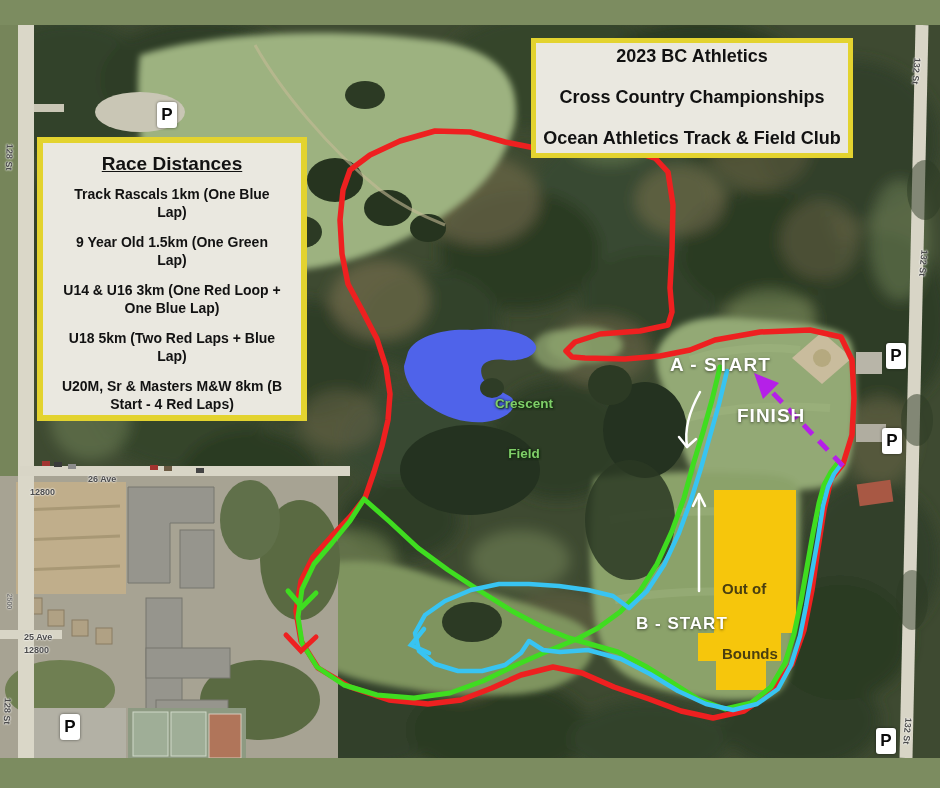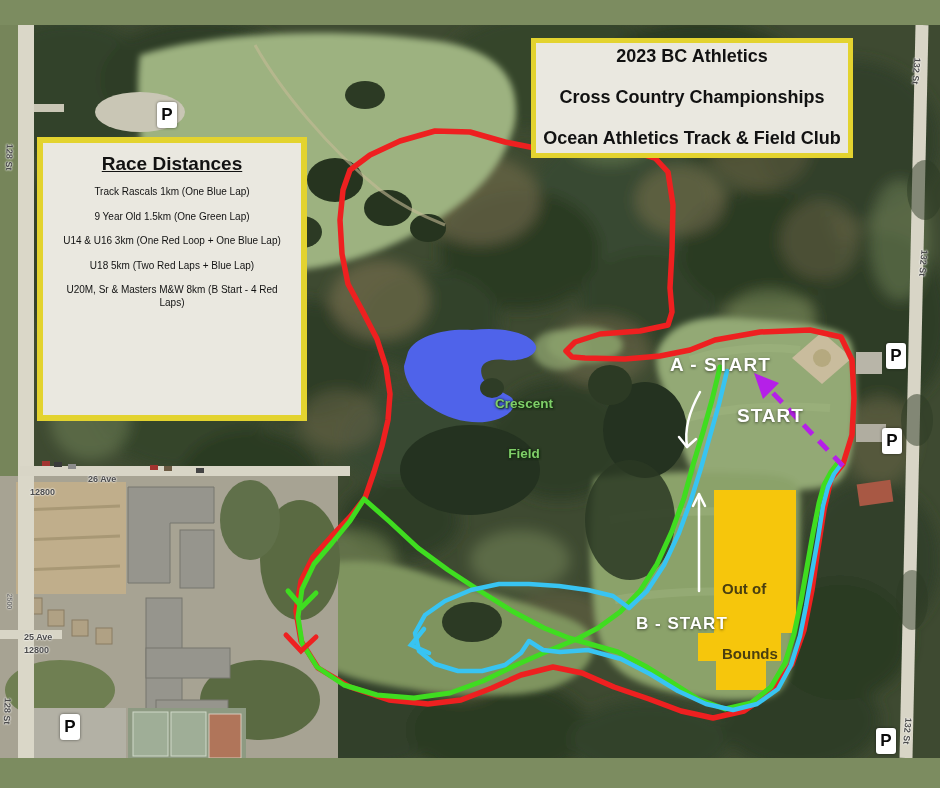--- a/index.html
+++ b/index.html
@@ -9,21 +9,21 @@
   .frame{position:absolute;left:0;width:940px;background:#7c8c60;z-index:30;}
   .frame.top{top:0;height:25px;}
   .frame.bottom{top:758px;height:30px;}
   .infobox{position:absolute;background:#eae8e0;border:6px solid #e3d32f;
            box-sizing:border-box;z-index:40;color:#121212;text-align:center;}
   .titlebox{left:531px;top:38px;width:322px;height:120px;border-width:5px;
             display:flex;flex-direction:column;justify-content:space-between;}
   .titlebox div{font-size:18px;font-weight:700;line-height:1.55;white-space:nowrap;}
   .racebox{left:5px;top:137px;width:270px;height:284px;padding:8px 18px;margin-left:32px;}
   .racebox h2{font-size:19px;font-weight:700;text-decoration:underline;margin:2px 0 10px 0;}
-  .racebox .item{font-size:10px;font-weight:400;line-height:1.3;margin-bottom:11.5px;}
+  .racebox .item{font-size:14px;font-weight:700;line-height:1.3;margin-bottom:11.5px;}
   .maplabel{position:absolute;z-index:20;white-space:pre;}
   .start-label{color:#fff;font-weight:700;font-size:19px;letter-spacing:1px;
                text-shadow:0 1px 3px rgba(0,0,0,.55);}
   .oob-label{color:#4a3f10;font-size:15px;line-height:1.45;font-weight:700;}
   .park-label{color:#7fcf68;font-weight:700;font-size:13.5px;line-height:1.25;text-align:center;
               text-shadow:0 0 3px #122a0e,1px 1px 2px #122a0e;}
   .street{color:#4c4c4c;font-size:9px;font-weight:700;text-shadow:0 0 2px #fff,0 0 2px #fff;}
   .tiny{font-size:7px;font-weight:400;}
   .p-icon{position:absolute;width:20px;height:26px;background:#fff;color:#0a0a0a;
           border-radius:3px;display:flex;align-items:center;justify-content:center;
@@ -234,21 +234,21 @@
   <div class="infobox racebox">
     <h2>Race Distances</h2>
     <div class="item">Track Rascals  1km (One Blue Lap)</div>
     <div class="item">9 Year Old 1.5km (One Green Lap)</div>
     <div class="item">U14 &amp; U16 3km (One Red Loop + One Blue Lap)</div>
     <div class="item">U18 5km (Two Red Laps + Blue Lap)</div>
     <div class="item">U20M, Sr &amp; Masters M&amp;W 8km (B Start - 4 Red Laps)</div>
   </div>
 
   <div class="maplabel start-label" style="left:670px;top:354px;">A - START</div>
-  <div class="maplabel start-label" style="left:737px;top:405px;">START</div>
+  <div class="maplabel start-label" style="left:737px;top:405px;">FINISH</div>
   <div class="maplabel start-label" style="left:636px;top:614px;font-size:17px;">B - START</div>
 
   <div class="maplabel oob-label" style="left:722px;top:534px;">
     <div>Out of</div>
     <div>Bounds</div>
   </div>
 
   <div class="maplabel park-label" style="left:479px;top:362px;width:90px;">
     <div>Crescent</div>
     <div>Field</div>

